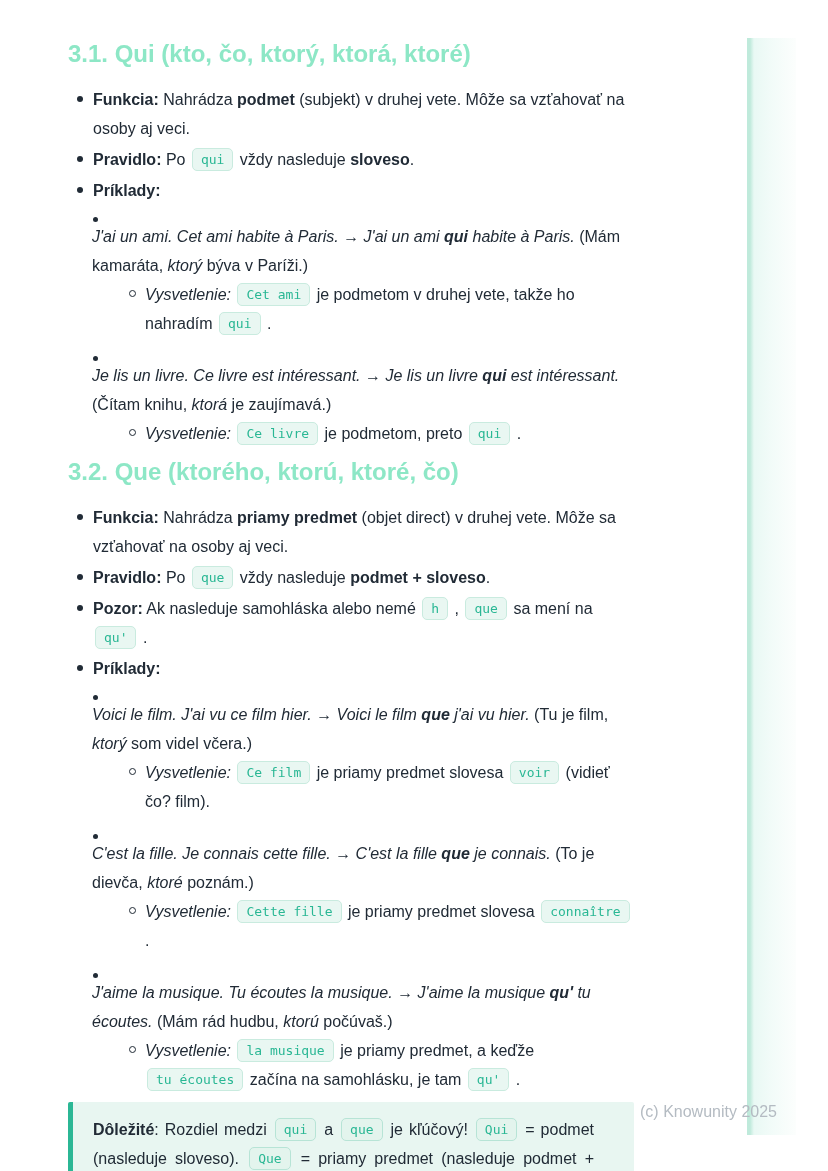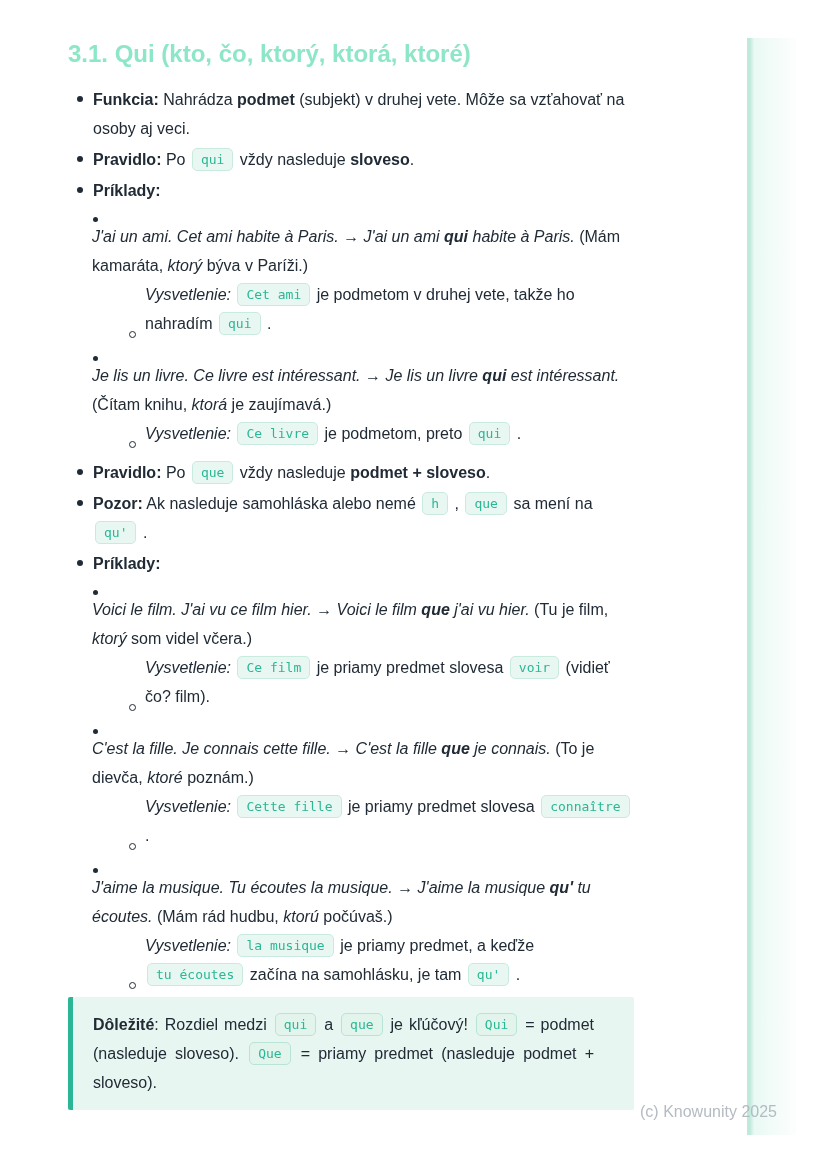--- a/index.html
+++ b/index.html
@@ -22,21 +22,21 @@
   .mk1{width:25px;}
   .mk1::before{width:6px;height:6px;background:currentColor;margin:11px 0 0 9px;}
   .mk2{width:14px;}
   .mk2::before{width:5px;height:5px;background:currentColor;margin:12px 0 0 1px;}
   .mk3{width:16px;}
   .mk3::before{width:5px;height:5px;border:1.5px solid currentColor;background:transparent;margin:10px 0 0 0;}
   .li1{margin-top:2px;}
   h2 + .li1{margin-top:0;}
   .li2{margin-left:24px;margin-top:6px;flex-direction:column;}
   .li1 + .li2{margin-top:0;}
-  .li3{margin-left:61px;margin-top:0;align-items:flex-end;}
+  .li3{margin-left:61px;margin-top:0;}
   .seg-b{font-weight:700;}
   .seg-i{font-style:italic;}
   .seg-bi{font-weight:700;font-style:italic;}
   .seg-c{
     font-family:"DejaVu Sans Mono","Liberation Mono",monospace;font-size:13px;line-height:17px;
     color:var(--accent);background:var(--code_bg);border:1px solid var(--code_border);
     border-radius:5px;padding:2px 8px;margin:0 2px;display:inline-block;vertical-align:1px;
   }
   .callout{
     margin-top:8px;background:var(--callout_bg);border-left:5px solid var(--callout_border);
@@ -79,20 +79,25 @@
         <div class="row li2">
           <span class="mk mk2"></span>
           <span class="tx"><span class="seg-i">Je lis un livre. Ce livre est intéressant. → Je lis un livre </span><span class="seg-bi">qui</span><span class="seg-i"> est intéressant.</span><span class="seg-p"> (Čítam knihu, </span><span class="seg-i">ktorá</span><span class="seg-p"> je zaujímavá.)</span></span>
         </div>
         <div class="row li3">
           <span class="mk mk3"></span>
           <span class="tx"><span class="seg-i">Vysvetlenie: </span><span class="seg-c">Ce livre</span><span class="seg-p"> je podmetom, preto </span><span class="seg-c">qui</span><span class="seg-p"> .</span></span>
         </div>
       </section>
       <section class="section">
+        <h2>3.2. Que (ktorého, ktorú, ktoré, čo)</h2>
+        <div class="row li1">
+          <span class="mk mk1"></span>
+          <span class="tx"><span class="seg-b">Funkcia:</span><span class="seg-p"> Nahrádza </span><span class="seg-b">priamy predmet</span><span class="seg-p"> (objet direct) v druhej vete. Môže sa vzťahovať na osoby aj veci.</span></span>
+        </div>
         <div class="row li1">
           <span class="mk mk1"></span>
           <span class="tx"><span class="seg-b">Pravidlo:</span><span class="seg-p"> Po </span><span class="seg-c">que</span><span class="seg-p"> vždy nasleduje </span><span class="seg-b">podmet + sloveso</span><span class="seg-p">.</span></span>
         </div>
         <div class="row li1">
           <span class="mk mk1"></span>
           <span class="tx"><span class="seg-b">Pozor:</span><span class="seg-p"> Ak nasleduje samohláska alebo nemé </span><span class="seg-c">h</span><span class="seg-p"> , </span><span class="seg-c">que</span><span class="seg-p"> sa mení na </span><span class="seg-c">qu'</span><span class="seg-p"> .</span></span>
         </div>
         <div class="row li1">
           <span class="mk mk1"></span>

